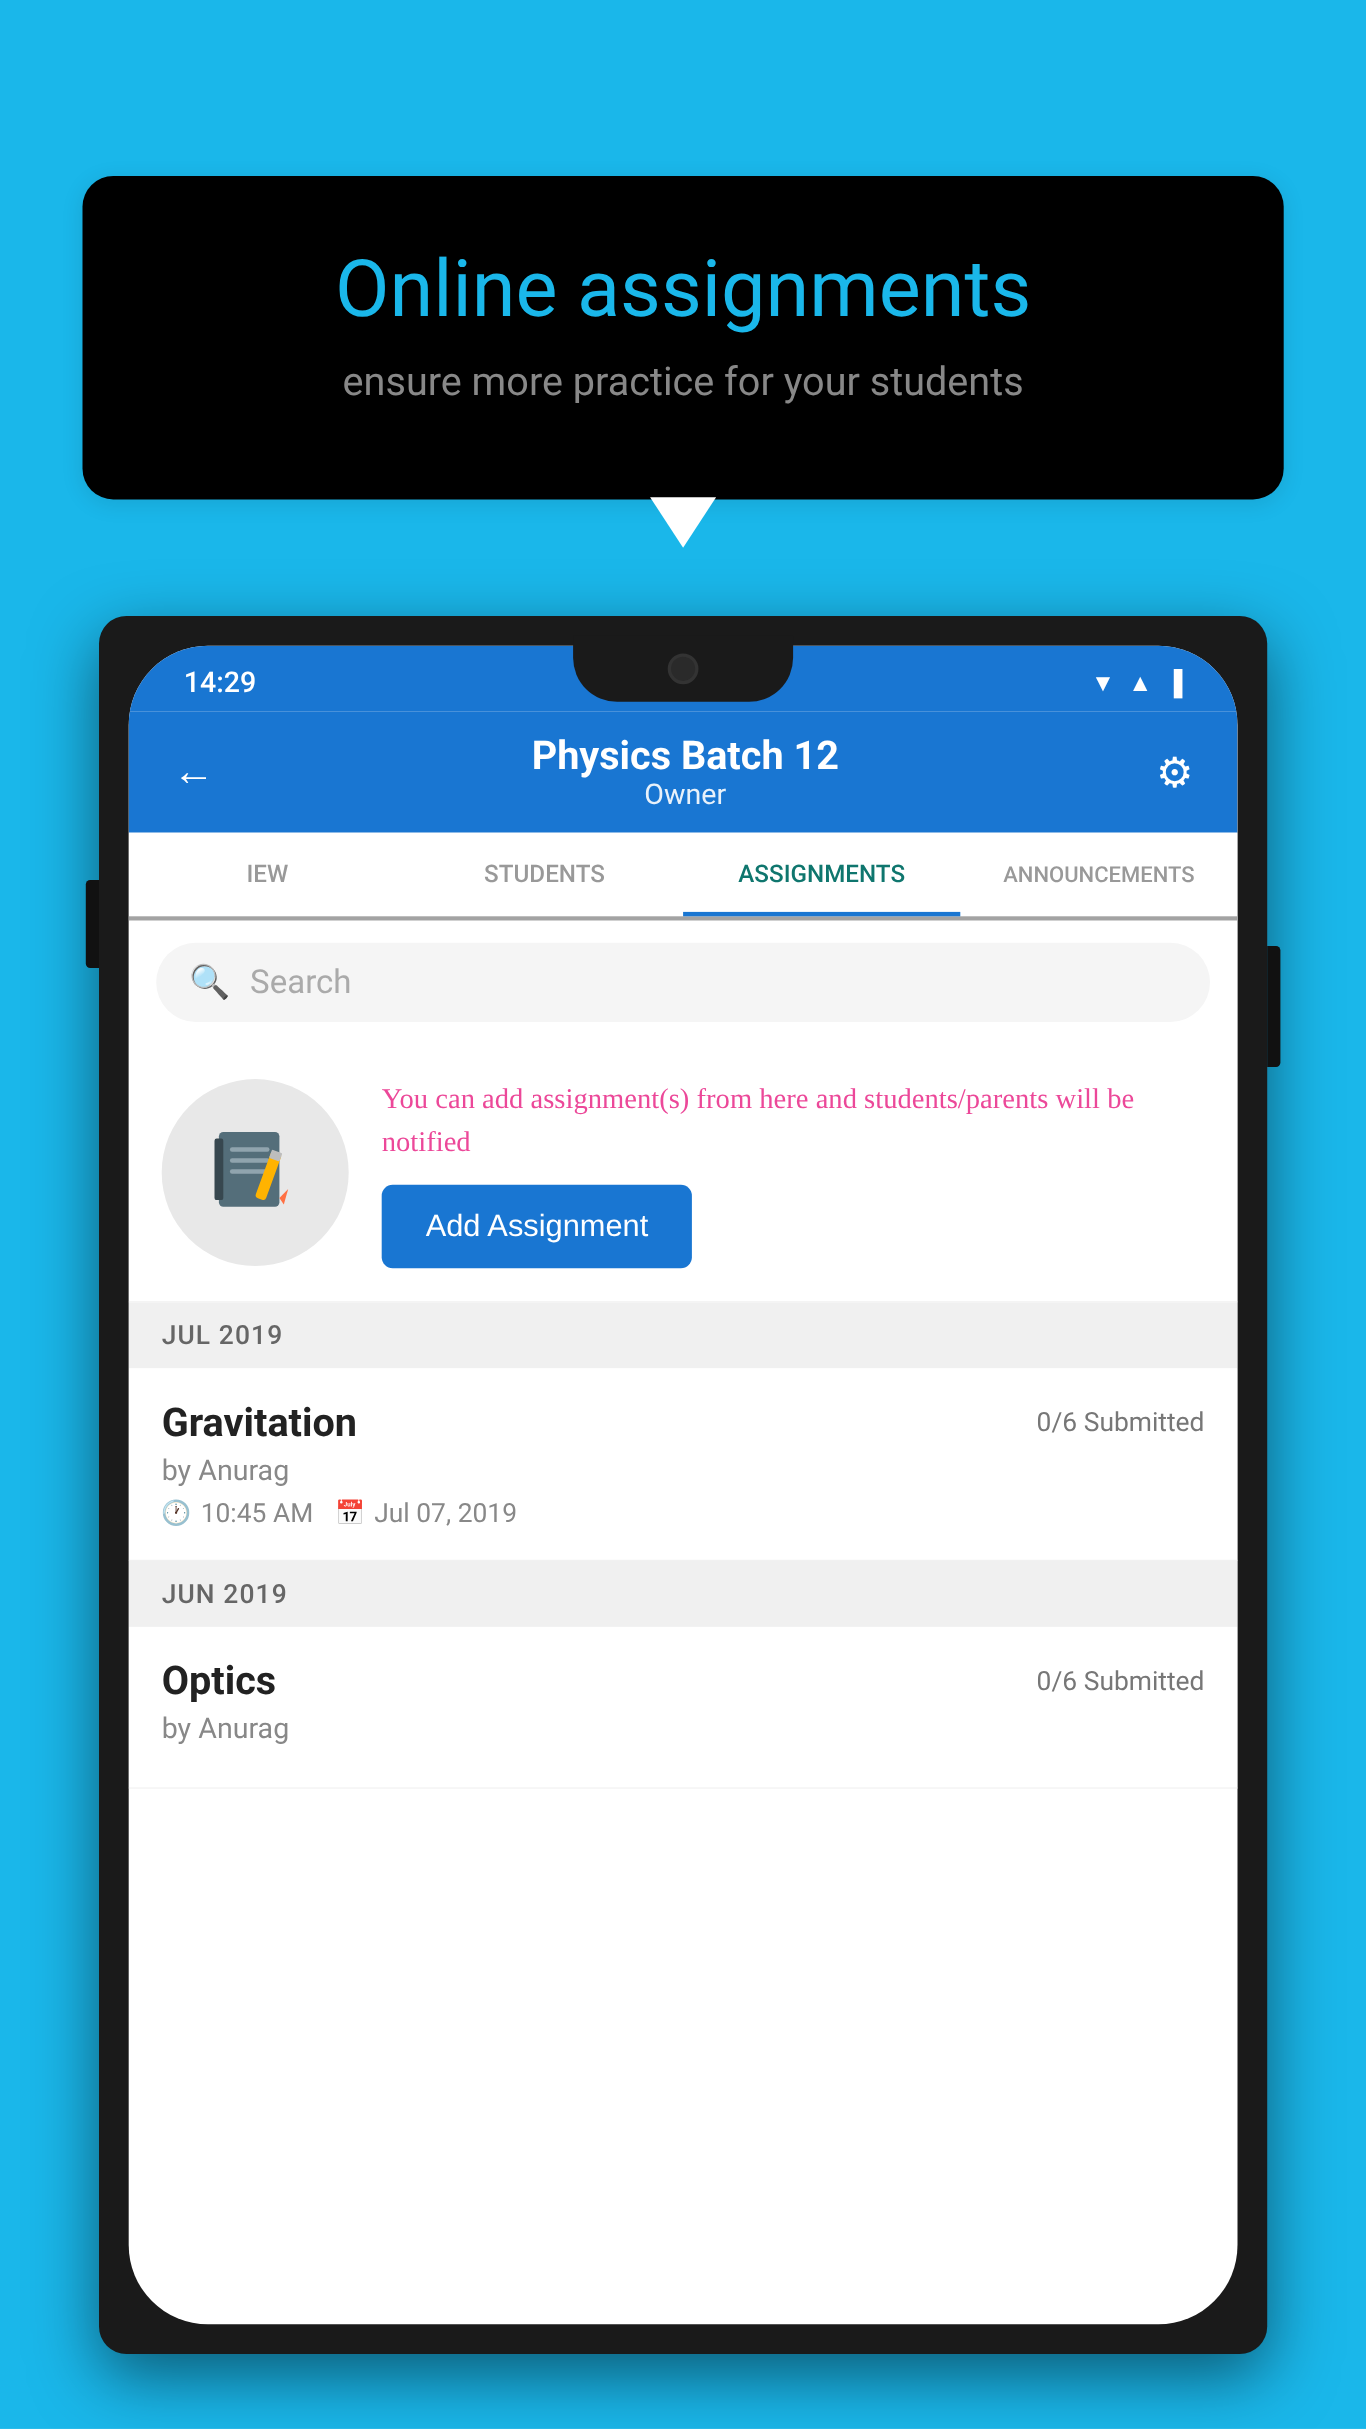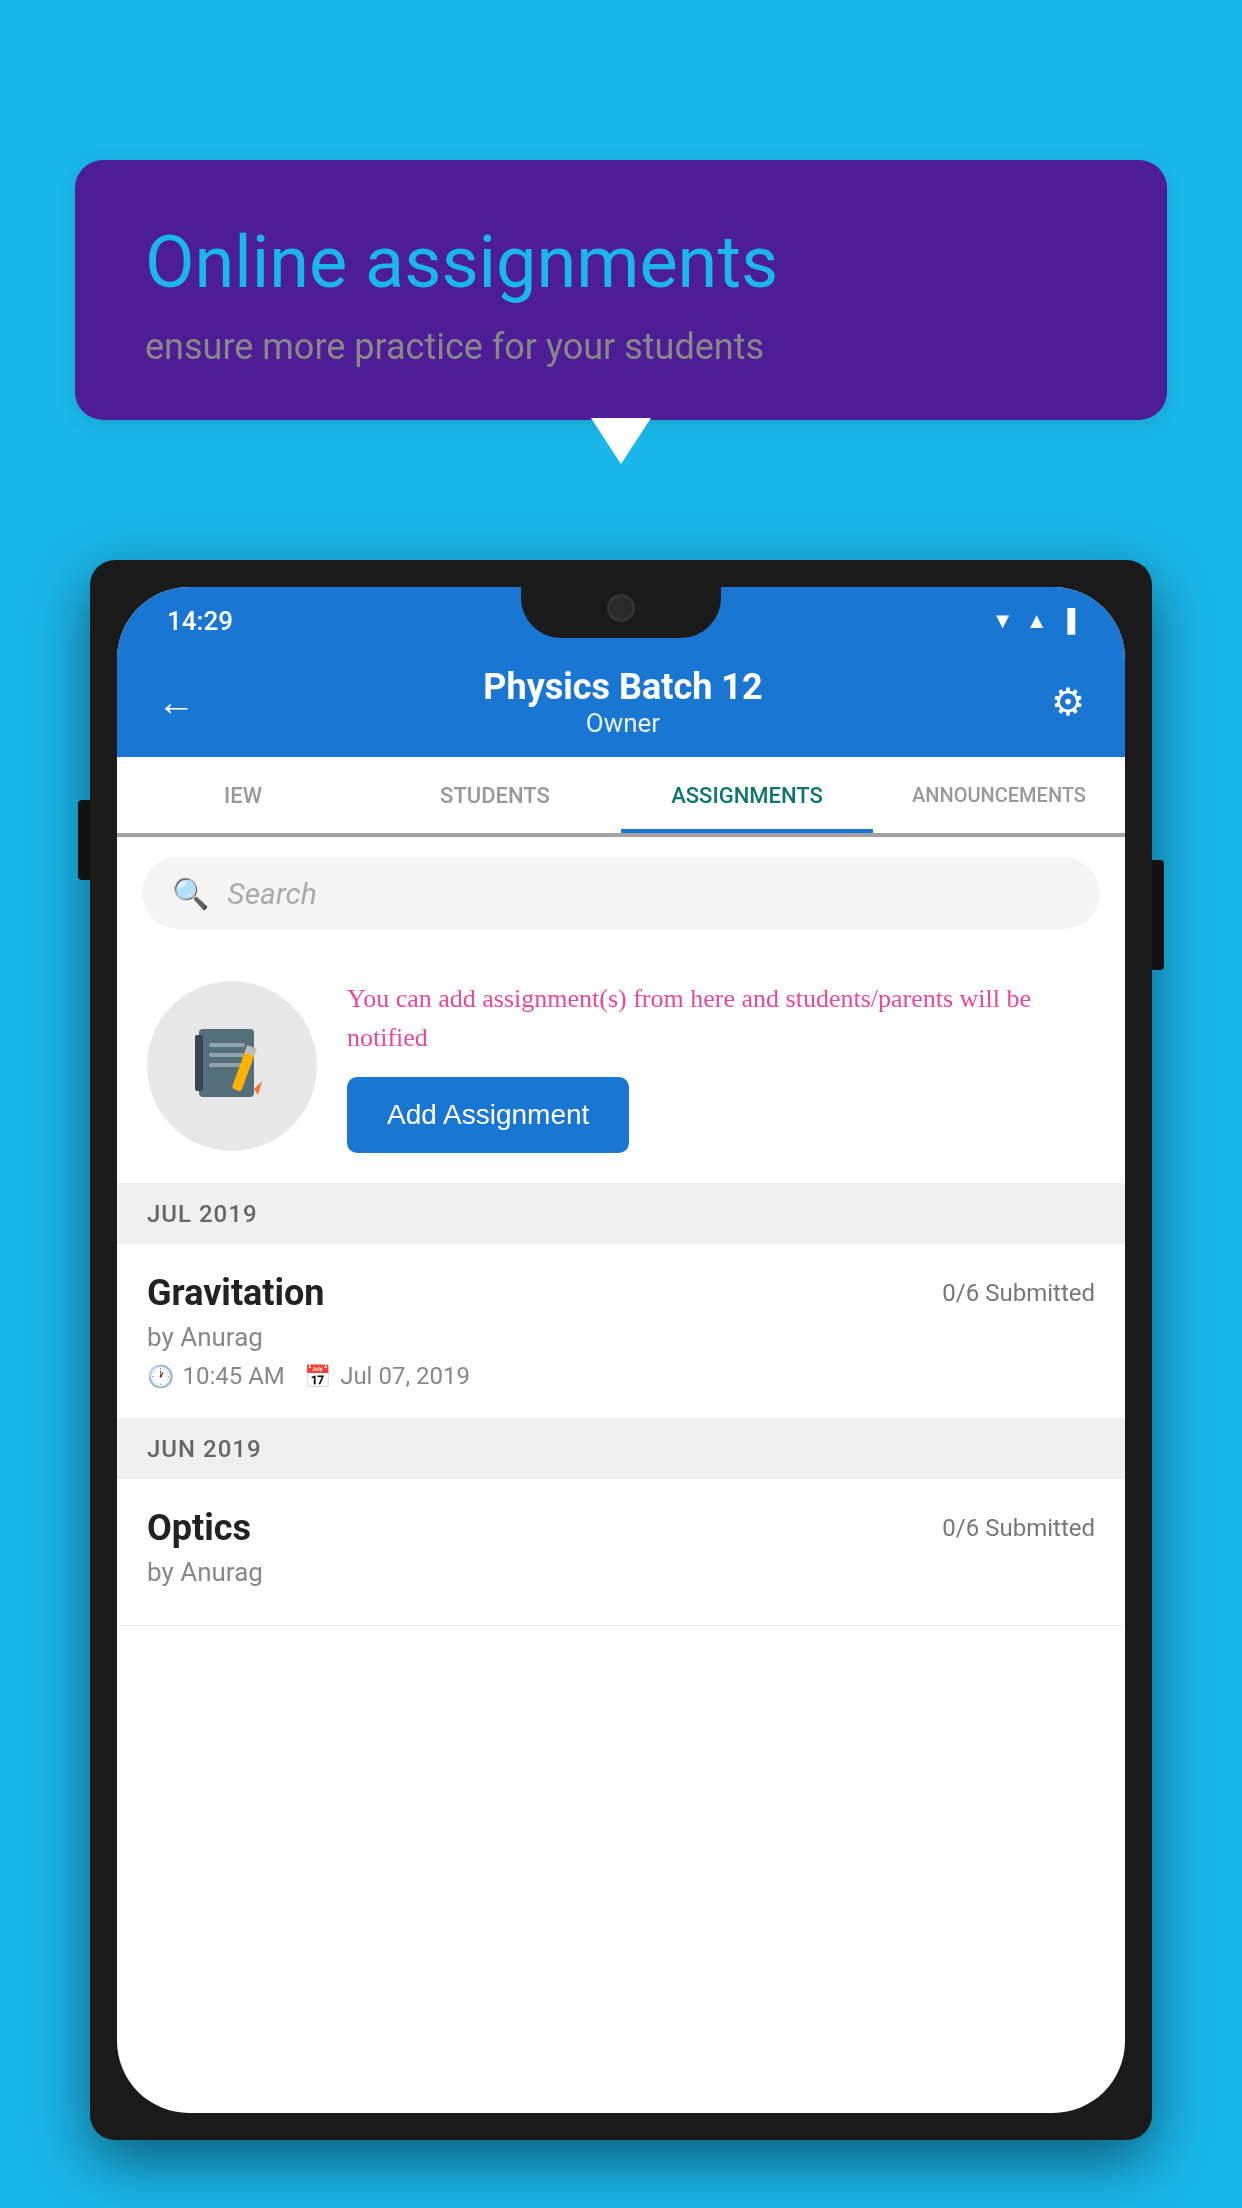--- a/index.html
+++ b/index.html
@@ -18,25 +18,25 @@
       position: absolute;
       top: 160px;
       left: 75px;
       right: 75px;
       display: flex;
       flex-direction: column;
       align-items: center;
     }
 
     .speech-bubble {
-      background: #4c1d95;
+      background: #000000;
       border-radius: 28px;
-      padding: 60px 70px 52px 70px;
+      padding: 60px 70px 86px 70px;
       width: 100%;
-      text-align: left;
+      text-align: center;
       box-shadow: 0 4px 20px rgba(0,0,0,0.1);
       position: relative;
     }
 
     .speech-bubble::after {
       content: '';
       position: absolute;
       bottom: -44px;
       left: 50%;
       transform: translateX(-50%);
@@ -245,21 +245,20 @@
     }
 
     .search-icon-wrap {
       color: #aaa;
       font-size: 30px;
     }
 
     .search-text {
       font-size: 30px;
       color: #aaa;
-      font-style: italic;
     }
 
     
     .add-assignment-section {
       background: white;
       display: flex;
       align-items: center;
       padding: 30px 30px;
       gap: 30px;
       border-bottom: 1px solid #f0f0f0;

